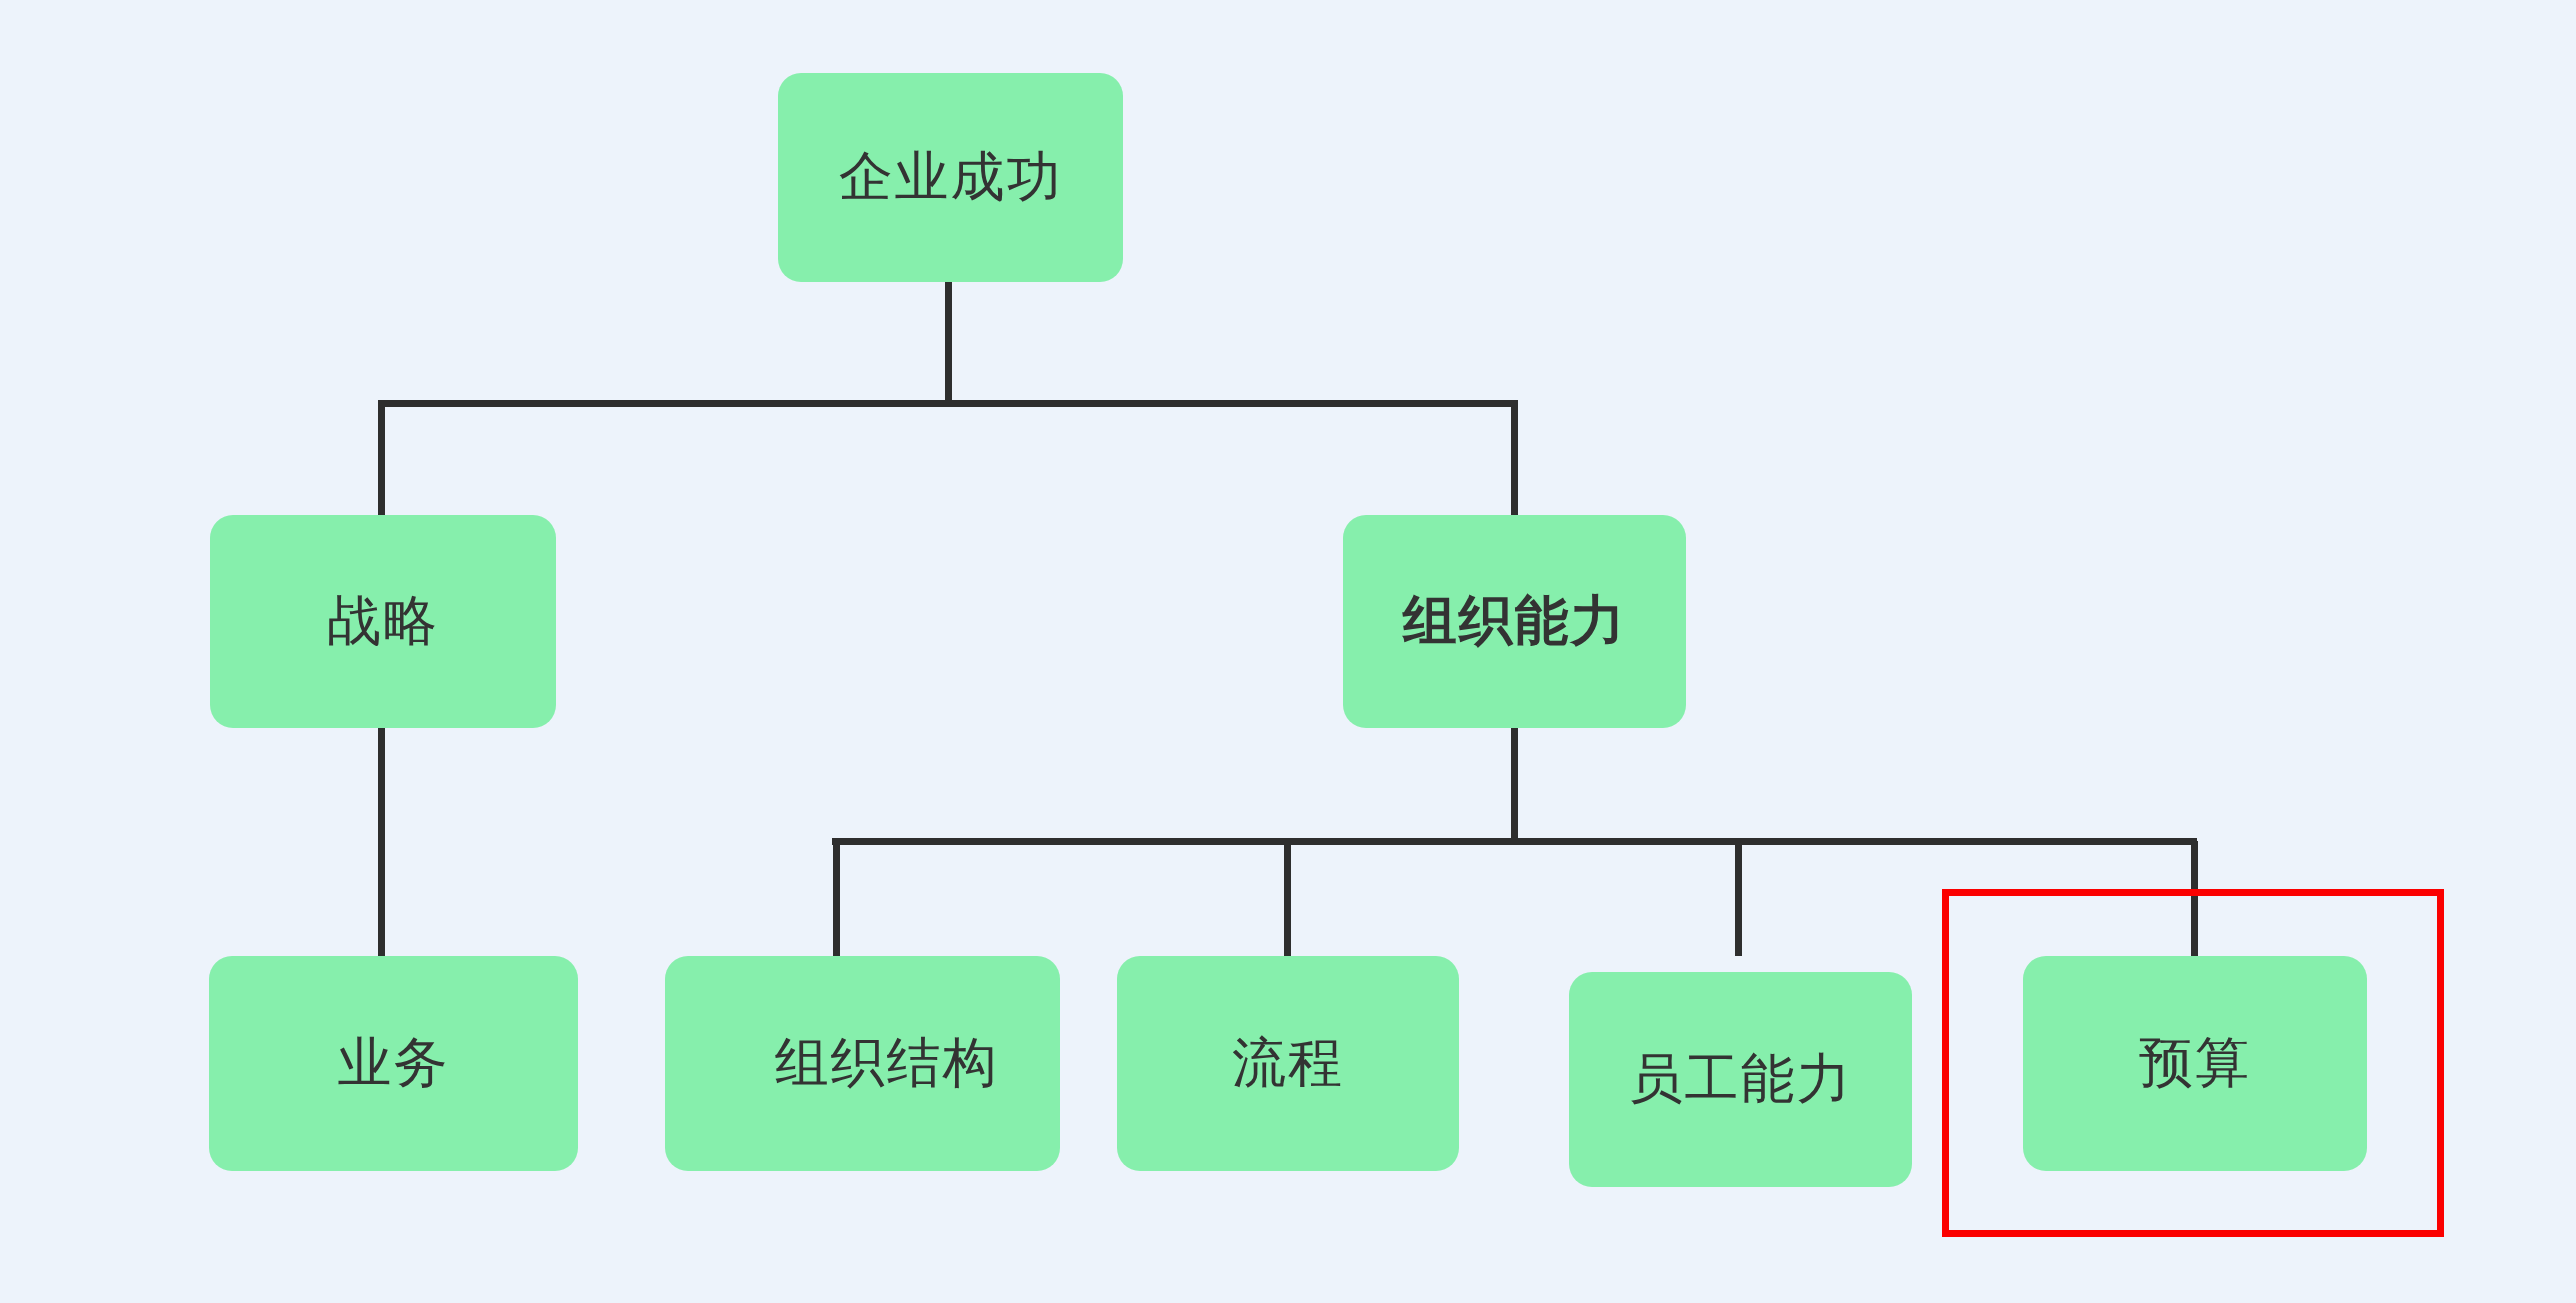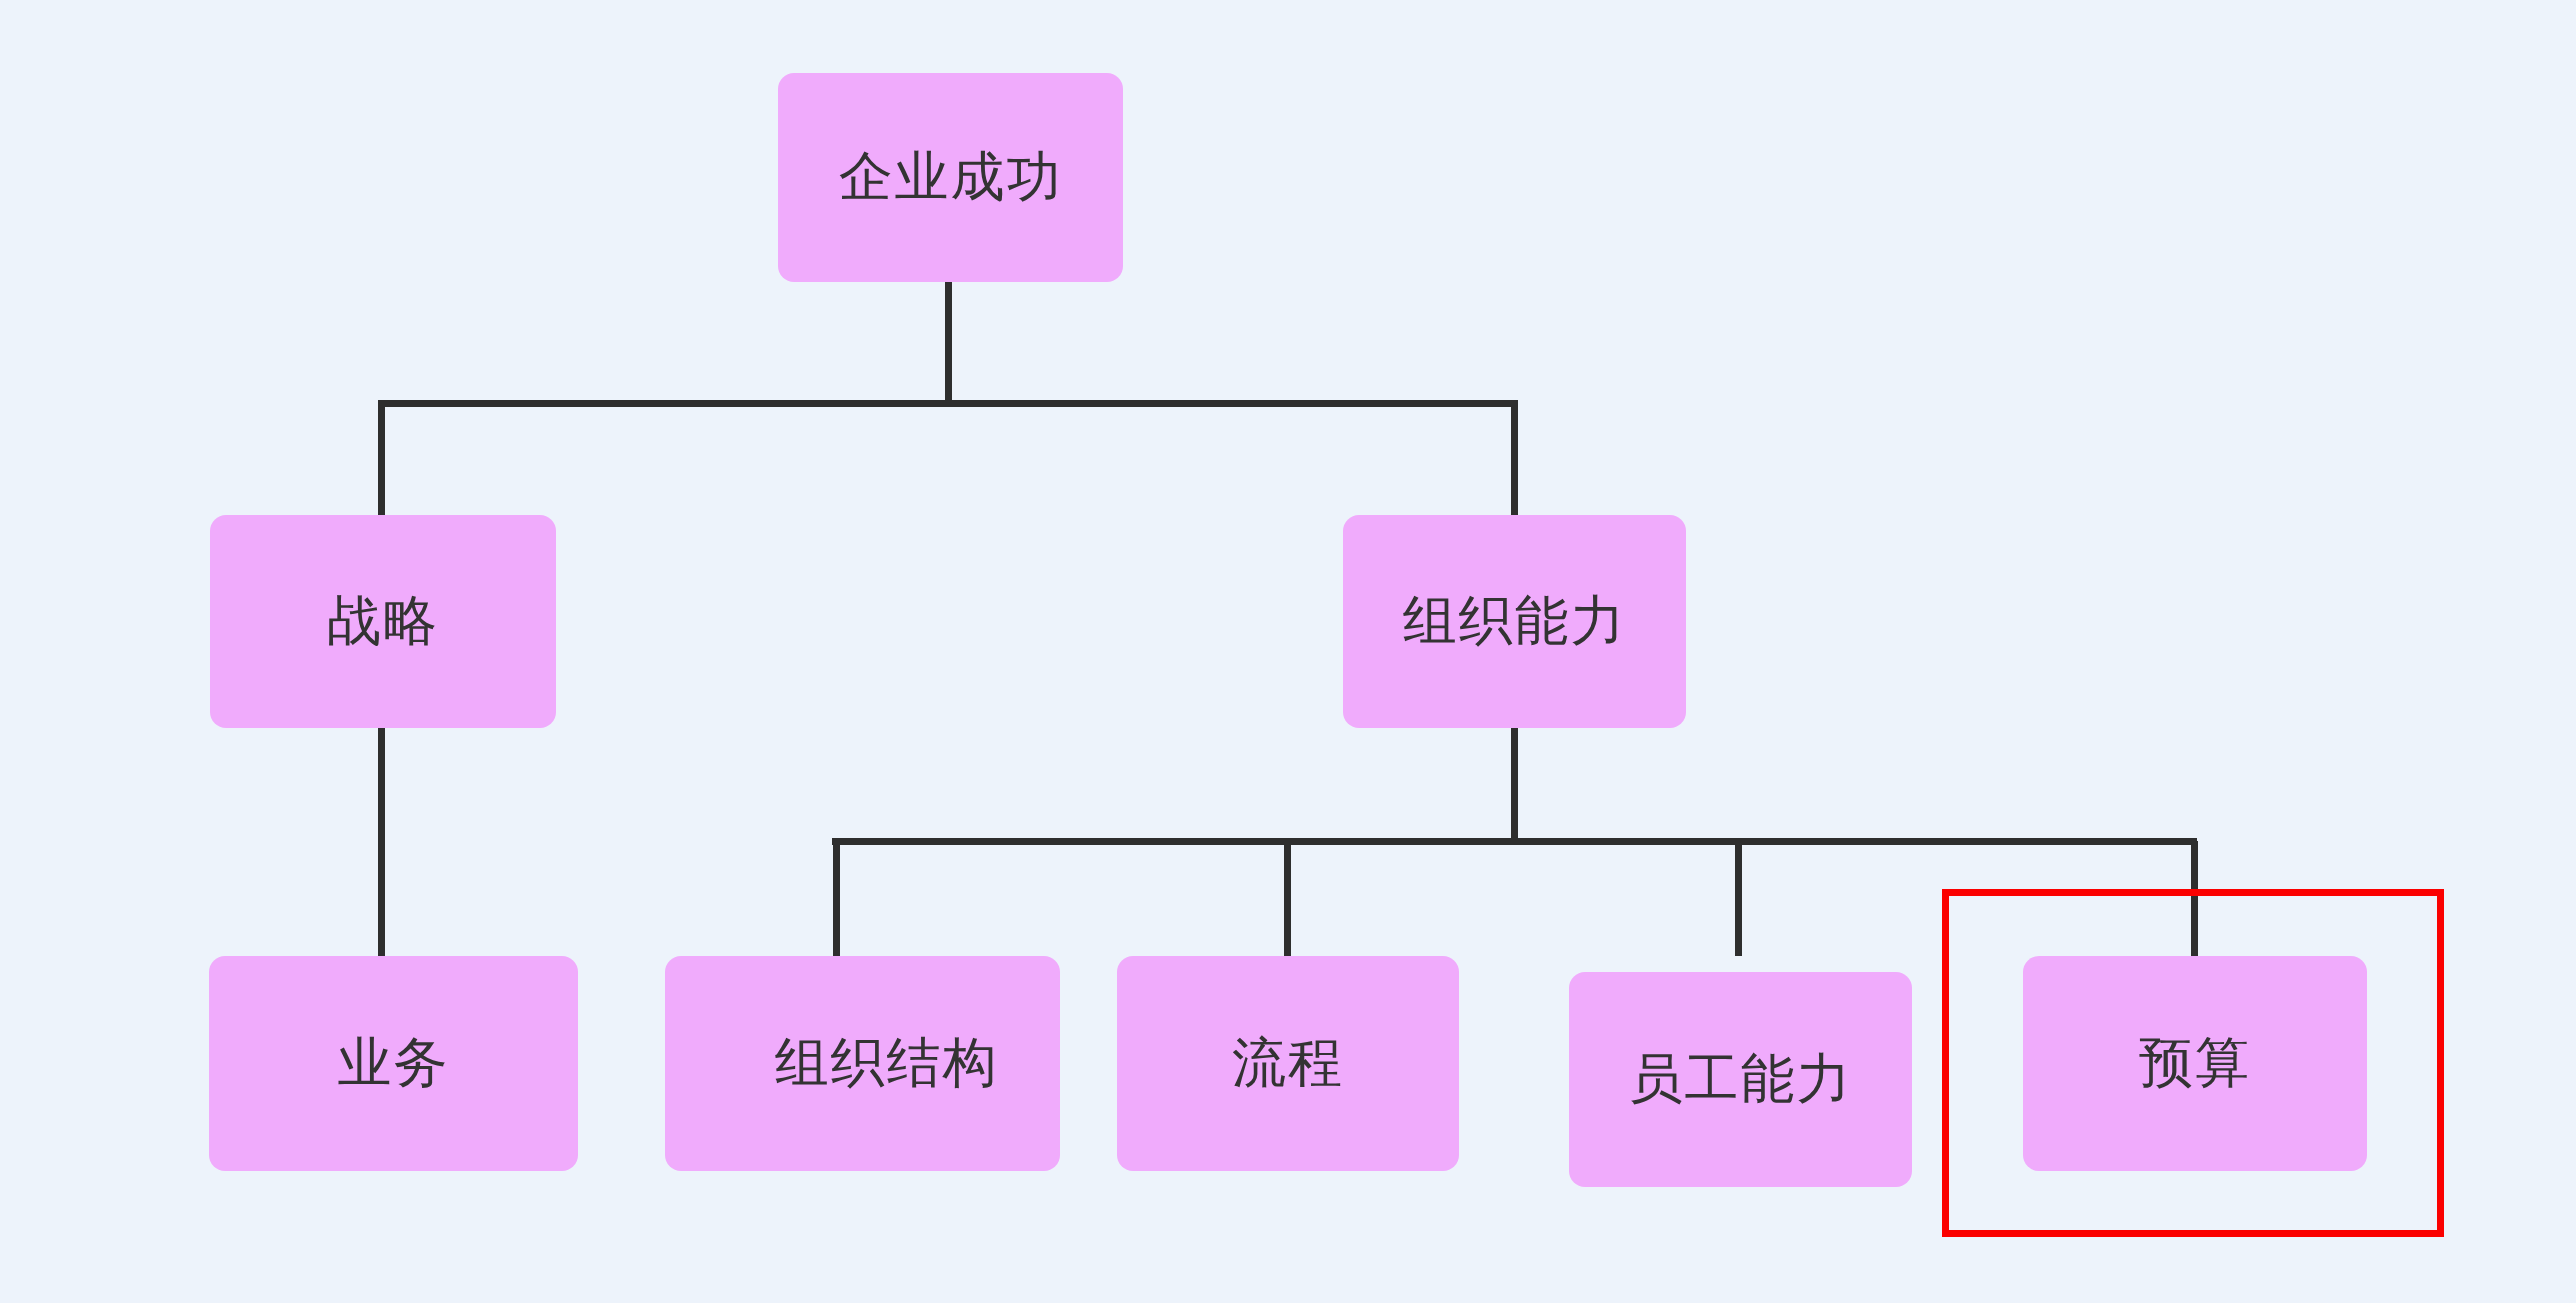--- a/index.html
+++ b/index.html
@@ -10,22 +10,22 @@
   #canvas {
     position: relative;
     width: 2576px;
     height: 1303px;
     background: #edf3fb;
     overflow: hidden;
     font-family: "DejaVu Sans", "Liberation Sans", sans-serif;
   }
   .node {
     position: absolute;
-    background: #f0abfc;
-    border-radius: 16px;
+    background: #86efac;
+    border-radius: 23px;
     display: flex;
     align-items: center;
     justify-content: center;
     color: #333333;
     font-size: 54px;
     letter-spacing: 1.9px;
     white-space: nowrap;
   }
   .edge {
     position: absolute;
@@ -40,21 +40,21 @@
     width: 502px;
     height: 348px;
     border: 7.6px solid #fb0000;
     box-sizing: border-box;
     background: transparent;
   }
 
   
   #node-enterprise-success { left: 778px;  top: 73px;   width: 345px; height: 209px; }
   #node-strategy           { left: 210px;  top: 515px;  width: 346px; height: 213px; }
-  #node-org-capability     { left: 1343px; top: 515px;  width: 343px; height: 213px; }
+  #node-org-capability     { left: 1343px; top: 515px;  width: 343px; height: 213px; font-weight: bold; }
   #node-business           { left: 209px;  top: 956px; width: 369px; height: 215px; }
   #node-org-structure      { left: 665px;  top: 956px; width: 347px; height: 215px; padding-left: 48px; }
   #node-process            { left: 1117px; top: 956px; width: 342px; height: 215px; }
   #node-employee-capability{ left: 1569px; top: 972px; width: 343px; height: 215px; }
   #node-budget             { left: 2023px; top: 956px; width: 344px; height: 215px; text-align: right; }
 
   
   #edge-root-drop      { left: 945px;  top: 279px; height: 125px; }
   #edge-l1-bus         { left: 378px;  top: 400px; width: 1140px; }
   #edge-strategy-drop  { left: 378px;  top: 404px; height: 113px; }

